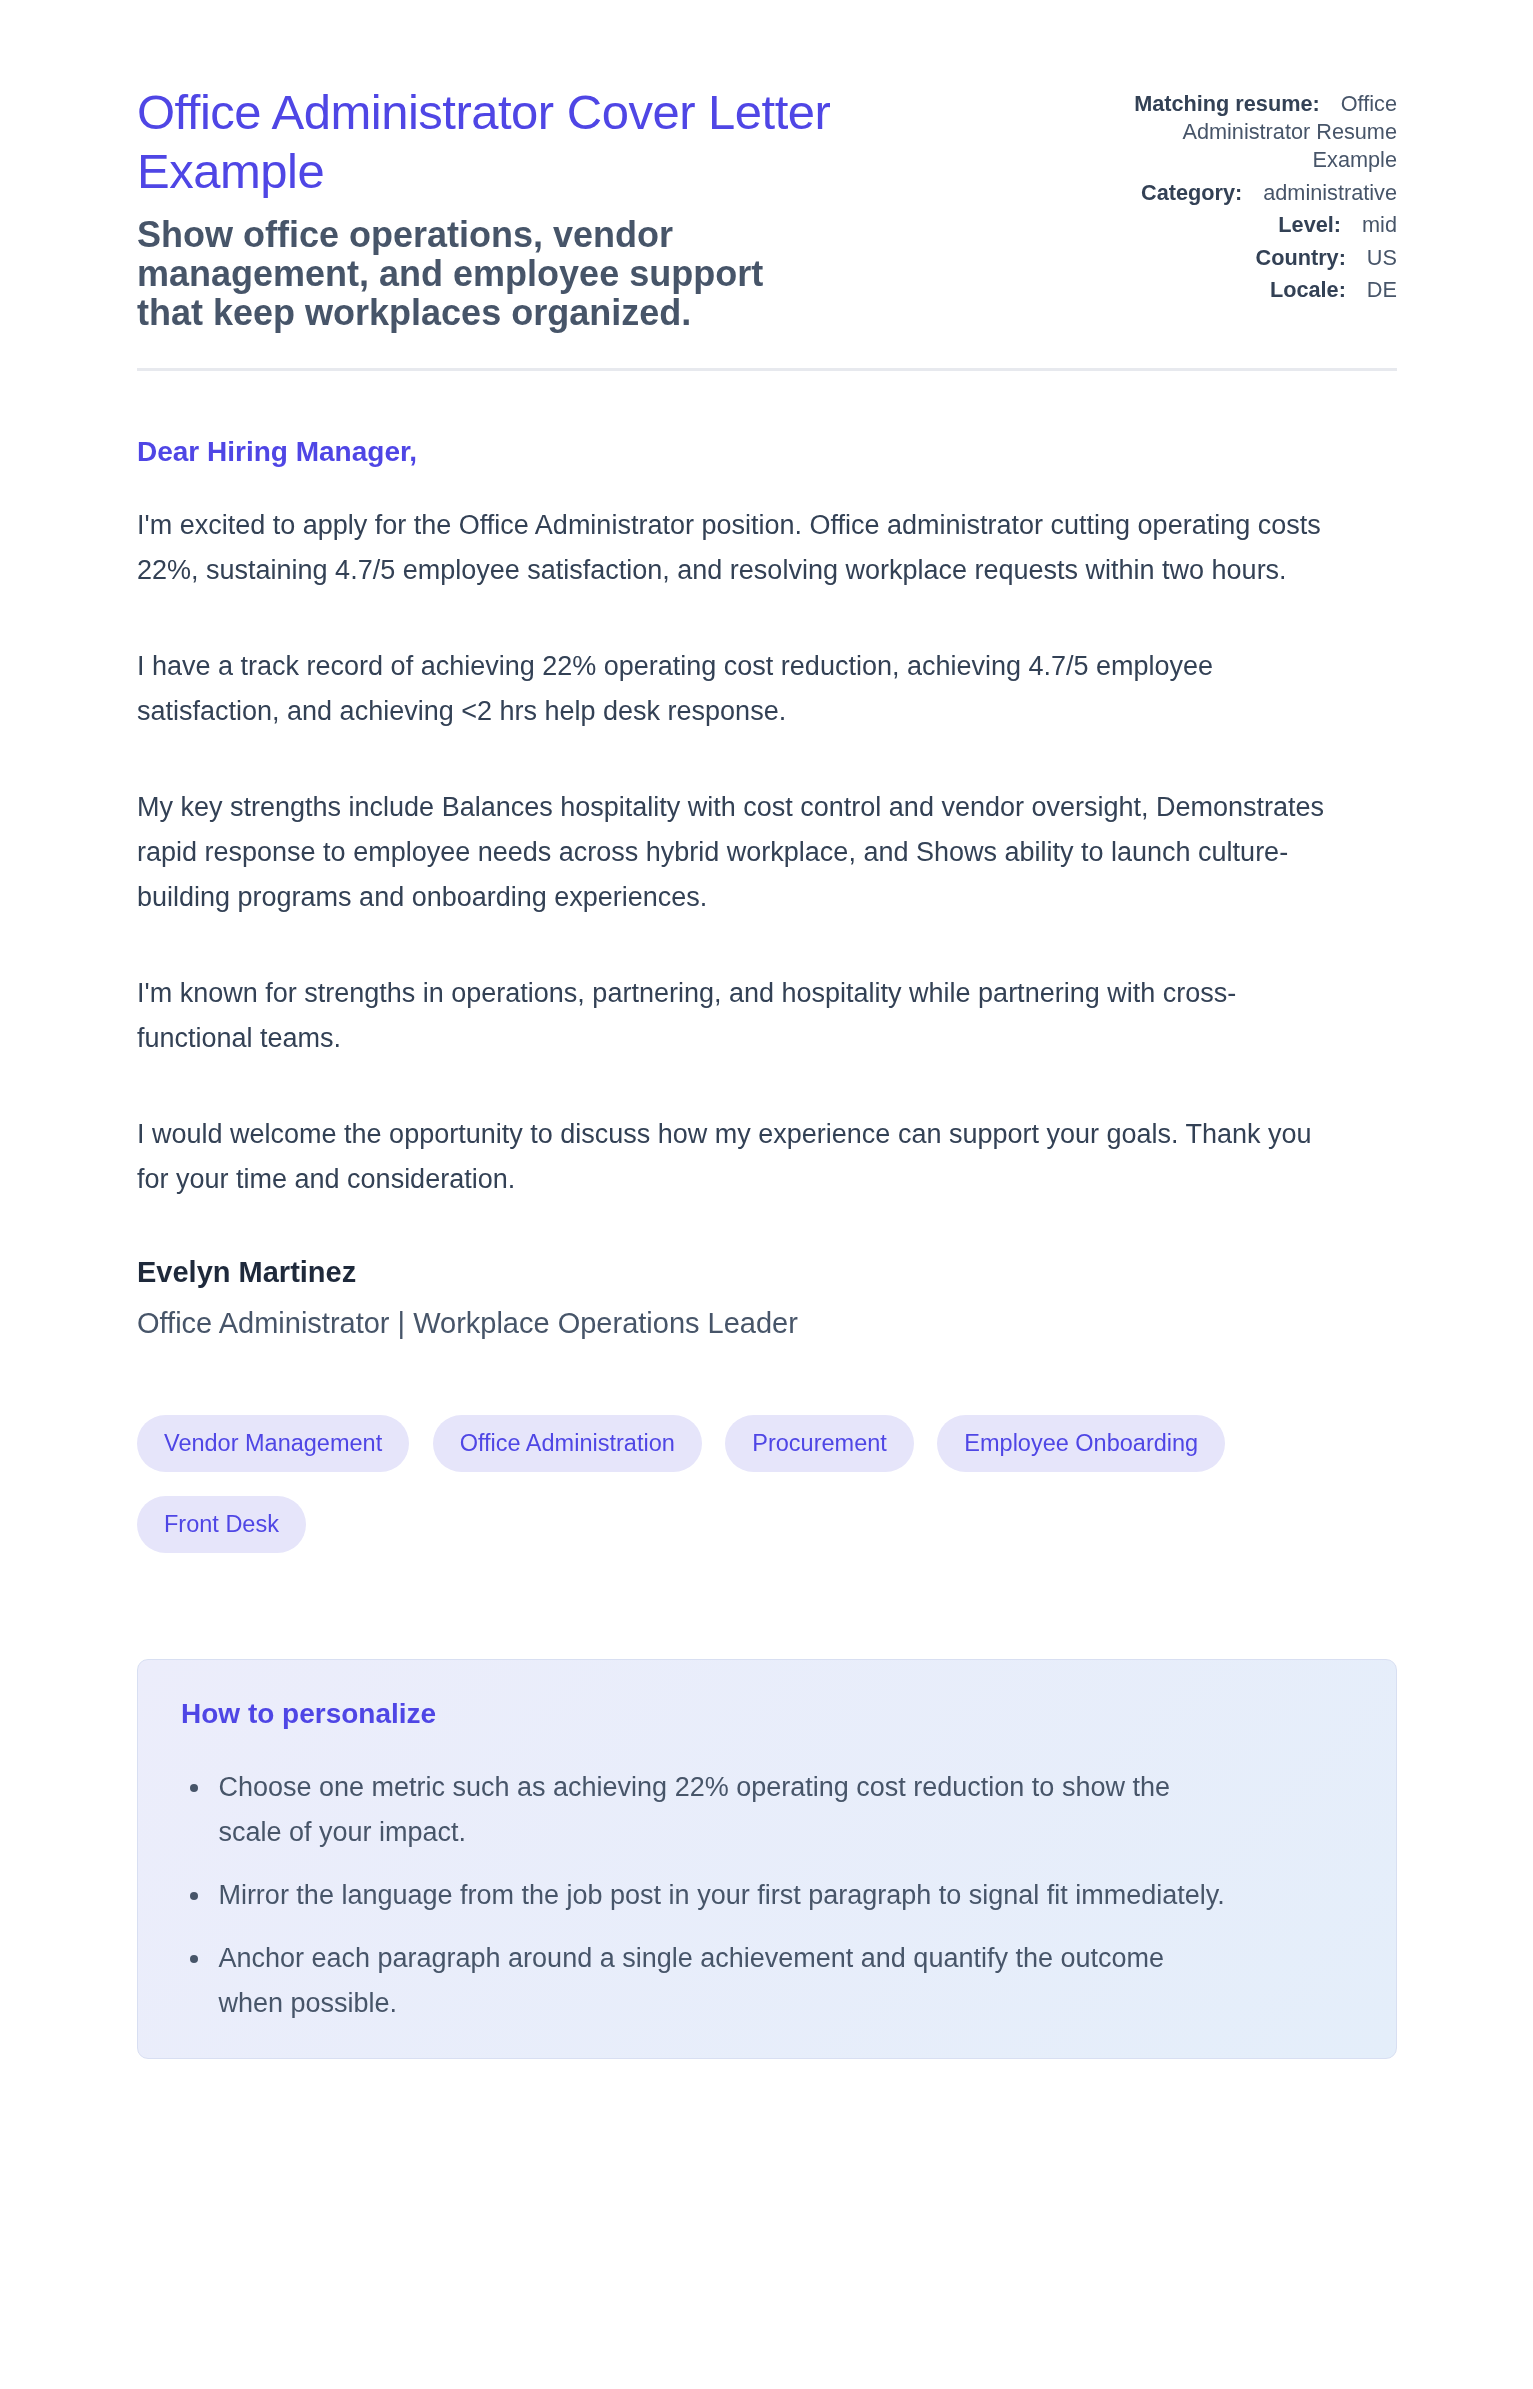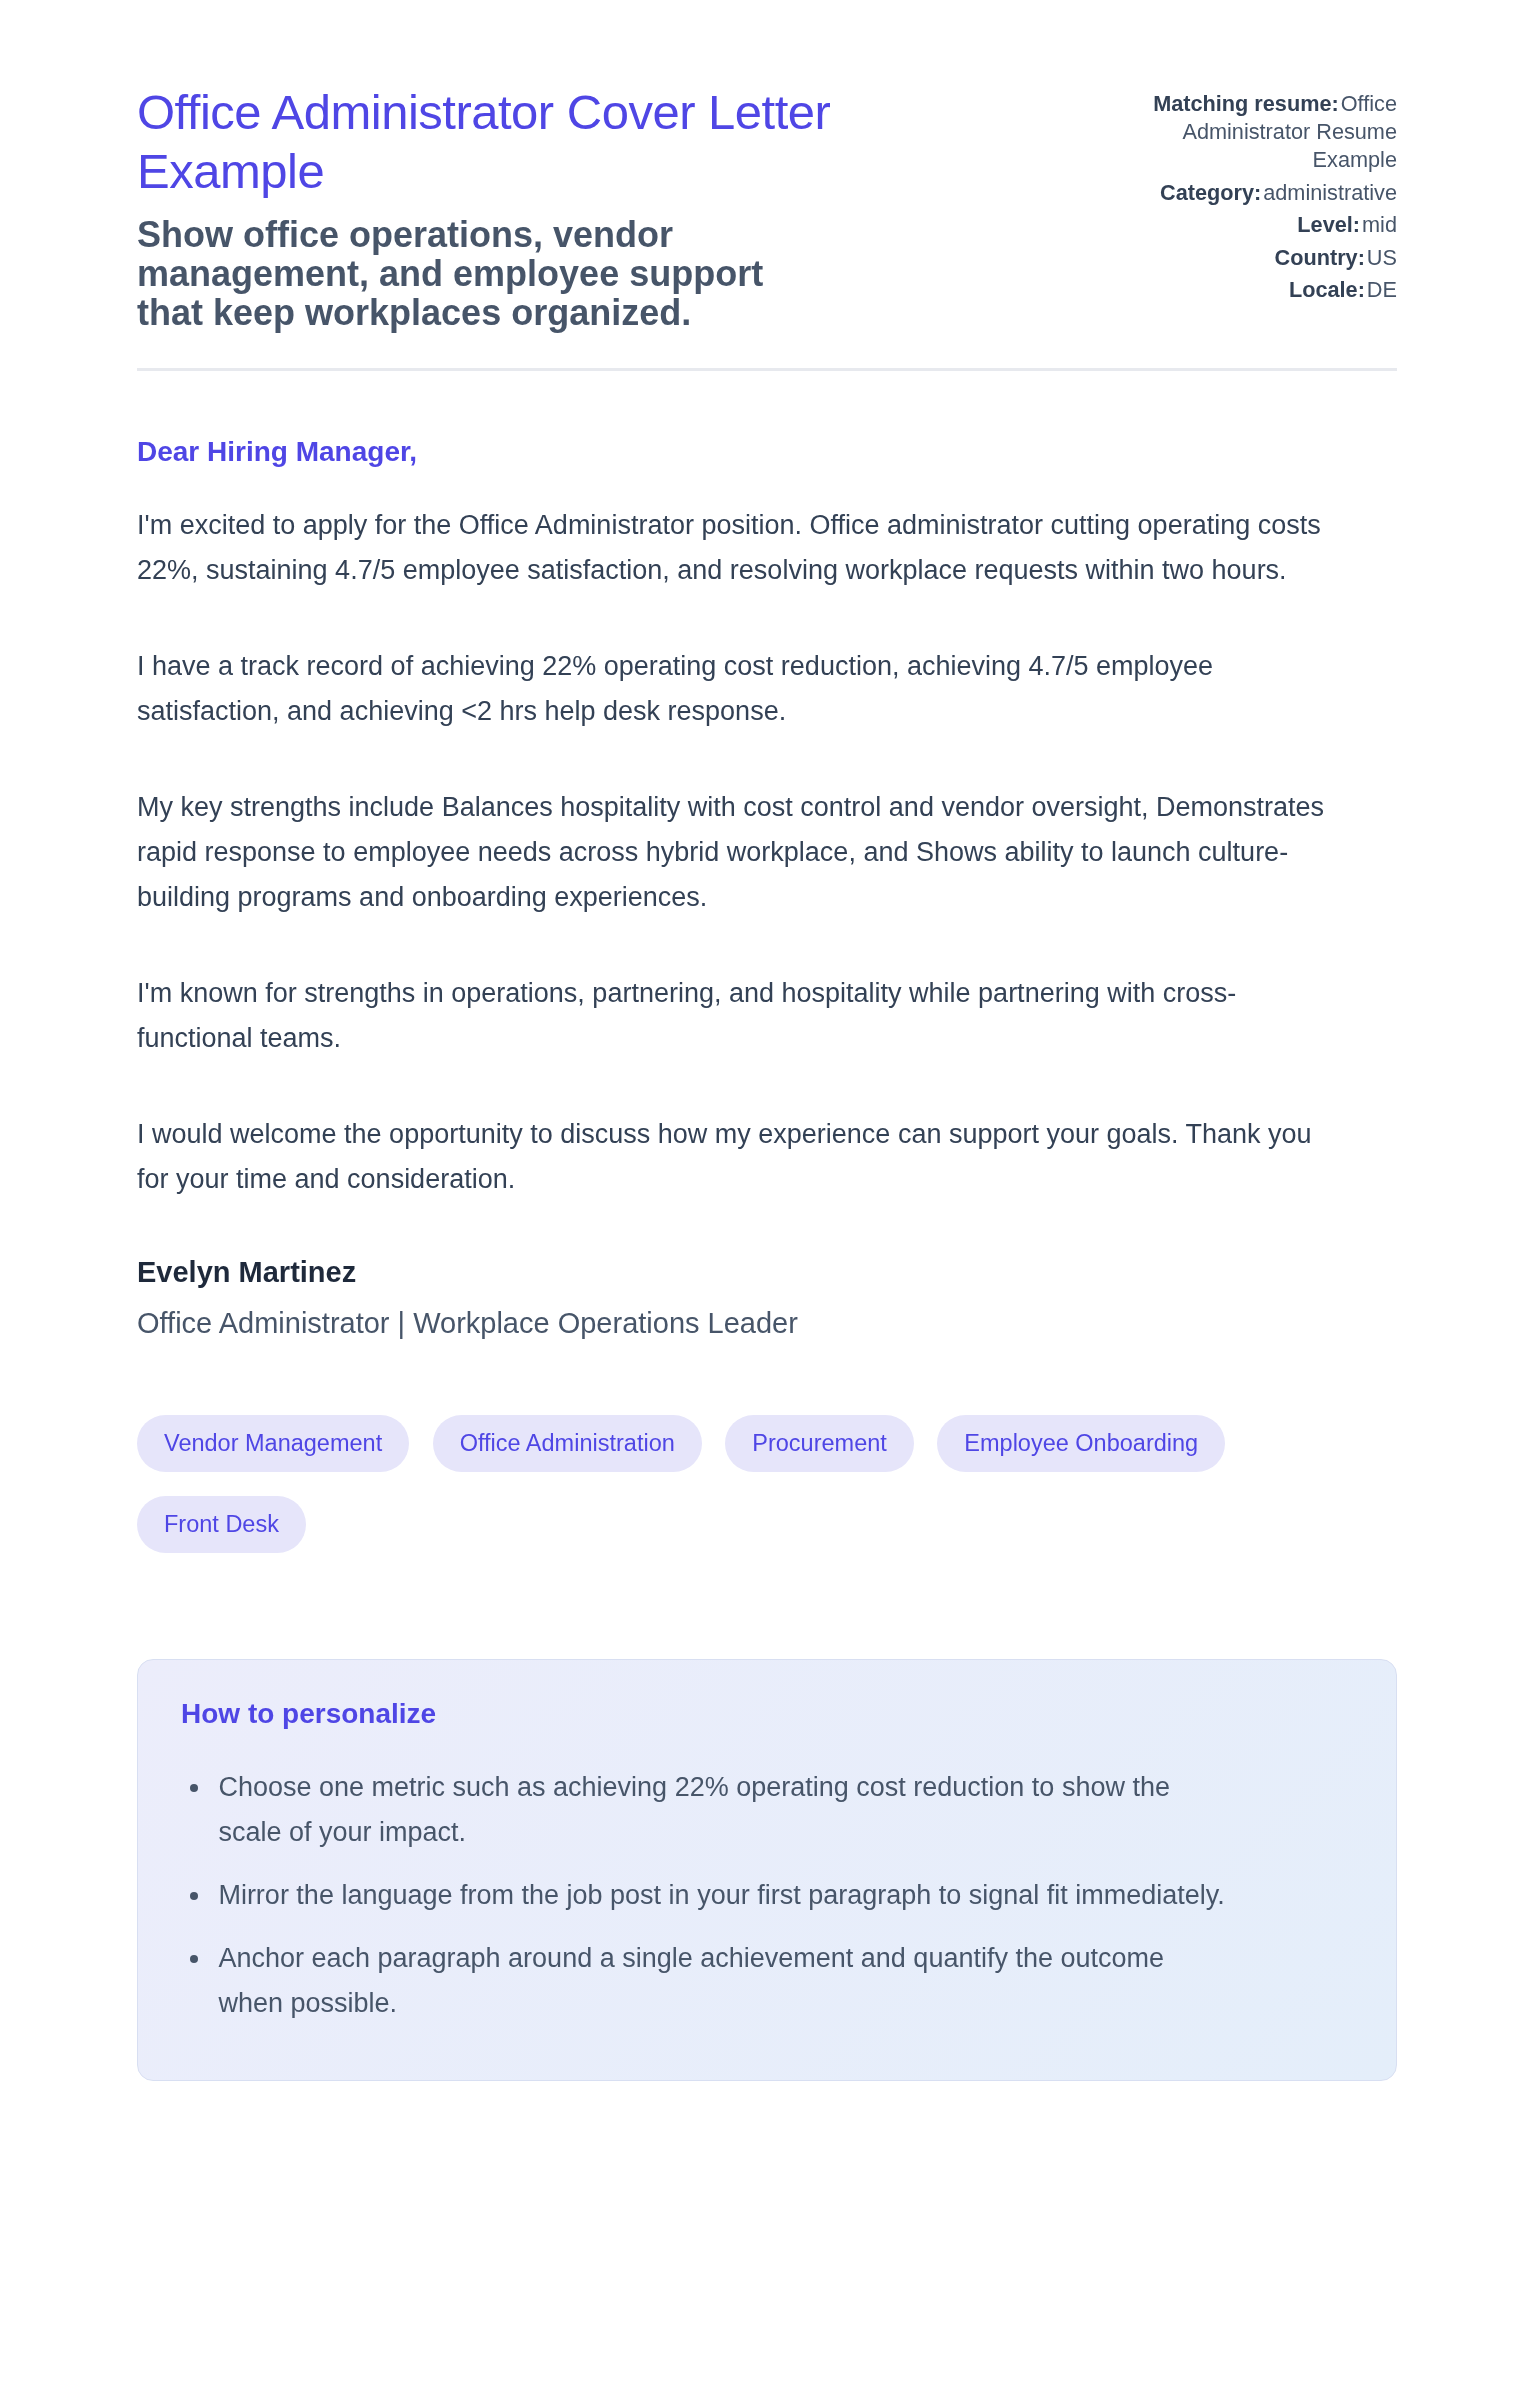--- a/index.html
+++ b/index.html
@@ -37,21 +37,21 @@
     width: 289px;
     flex: 0 0 auto;
     text-align: right;
     font-size: 21.7px;
     line-height: 28px;
     color: #475569;
     padding-top: 7.2px;
   }
   .meta-row { margin-bottom: 4.5px; }
   .meta-row strong { color: #334155; font-weight: 700; }
-  .meta-row .meta-value { margin-left: 2px; text-align: right; }
+  .meta-row .meta-value { margin-left: 21px; text-align: right; }
 
   .divider {
     height: 2.7px;
     background: #e7e9ee;
     border: none;
     margin: 36px 0 0;
   }
 
   
   .letter { margin-top: 61px; }
@@ -97,22 +97,22 @@
     padding: 17px 27px;
     border-radius: 901px;
     white-space: nowrap;
   }
 
   
   .personalize {
     margin-top: 106px;
     background: linear-gradient(135deg, #ecedfb 0%, #e4eefa 100%);
     border: 0.9px solid #d8dff2;
-    border-radius: 16px;
-    padding: 34px 43px 54px;
+    border-radius: 11px;
+    padding: 34px 43px 32px;
   }
   .personalize-title {
     font-size: 28px;
     line-height: 39px;
     font-weight: 700;
     color: #4f46e5;
     margin: 0 0 32px;
   }
   .personalize ul { margin: 0; padding: 0 0 0 32px; }
   .personalize li {

